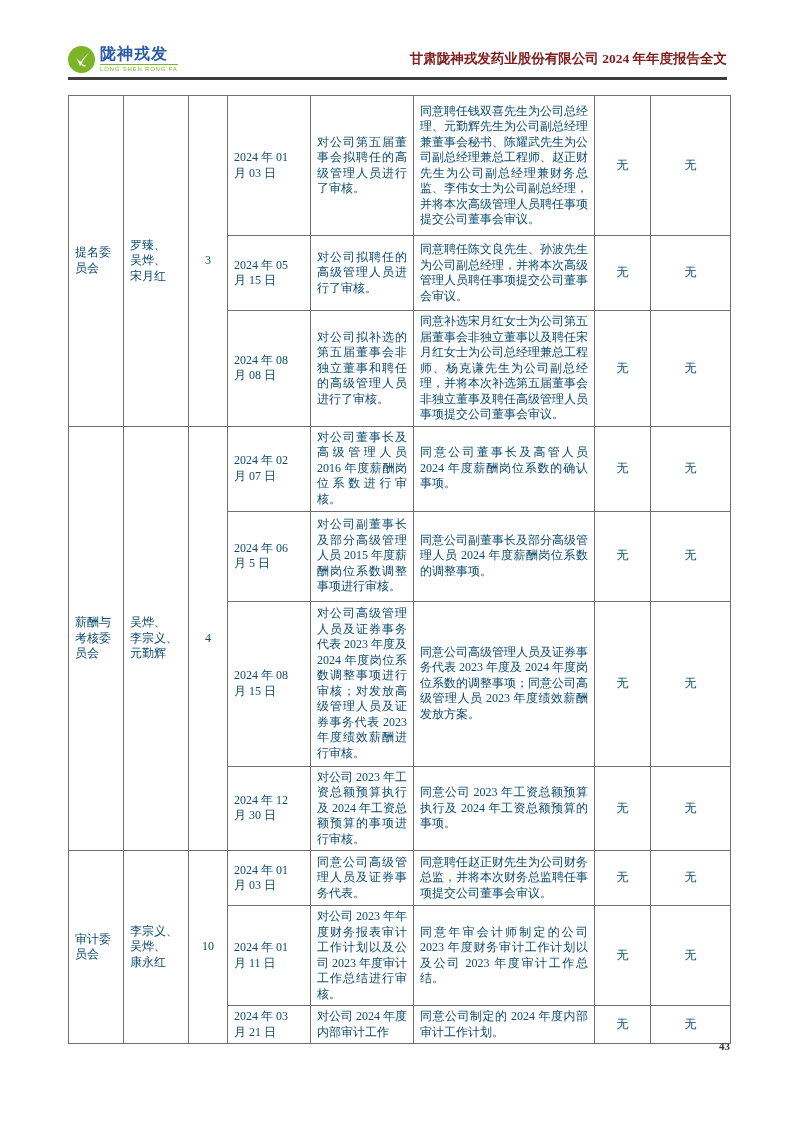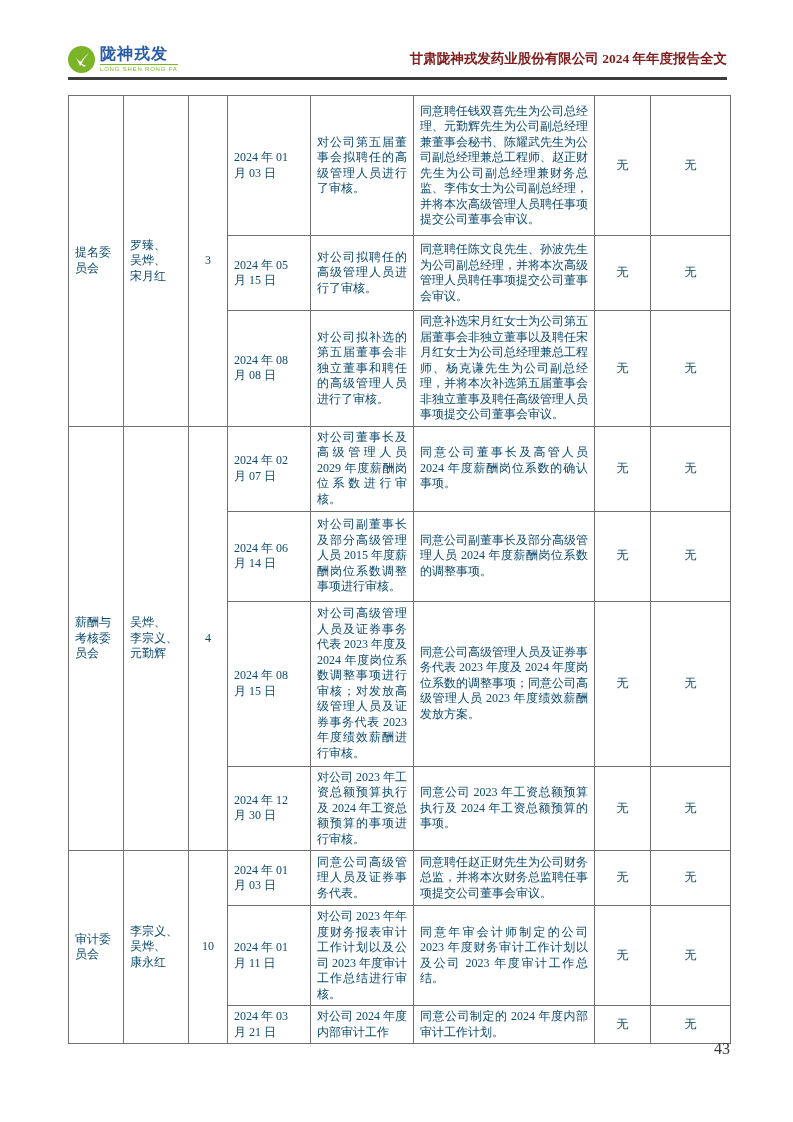--- a/index.html
+++ b/index.html
@@ -76,22 +76,23 @@
   }
   .c-committee, .c-members, .c-date { white-space: pre-line; }
   .c-count { text-align: center; }
   .c-review, .c-resolution { text-align: justify; }
   .c-na { text-align: center; }
   
   .page-number {
     position: absolute;
     top: 1040px;
     right: 63px;
-    font-size: 16px;
+    font-size: 11px;
     color: #3a3a3a;
+    font-weight: bold;
   }
 </style>
 </head>
 <body>
 
 <div class="page">
 
   <div class="header">
     <div class="logo">
       <svg class="logo-mark" viewBox="0 0 27 27" xmlns="http://www.w3.org/2000/svg">
@@ -155,28 +156,28 @@
       <tr style="height:85px">
         <td class="c-committee" rowspan="4">薪酬与
 考核委
 员会</td>
         <td class="c-members" rowspan="4">吴烨、
 李宗义、
 元勤辉</td>
         <td class="c-count" rowspan="4">4</td>
         <td class="c-date">2024 年 02
 月 07 日</td>
-        <td class="c-review">对公司董事长及高级管理人员 2029 年度薪酬岗位系数进行审核。</td>
+        <td class="c-review">对公司董事长及高级管理人员 2016 年度薪酬岗位系数进行审核。</td>
         <td class="c-resolution">同意公司董事长及高管人员 2024 年度薪酬岗位系数的确认事项。</td>
         <td class="c-na">无</td>
         <td class="c-na">无</td>
       </tr>
       <tr style="height:90px">
         <td class="c-date">2024 年 06
-月 14 日</td>
+月 5 日</td>
         <td class="c-review">对公司副董事长及部分高级管理人员 2015 年度薪酬岗位系数调整事项进行审核。</td>
         <td class="c-resolution">同意公司副董事长及部分高级管理人员 2024 年度薪酬岗位系数的调整事项。</td>
         <td class="c-na">无</td>
         <td class="c-na">无</td>
       </tr>
       <tr style="height:165px">
         <td class="c-date">2024 年 08
 月 15 日</td>
         <td class="c-review">对公司高级管理人员及证券事务代表 2023 年度及 2024 年度岗位系数调整事项进行审核；对发放高级管理人员及证券事务代表 2023 年度绩效薪酬进行审核。</td>
         <td class="c-resolution">同意公司高级管理人员及证券事务代表 2023 年度及 2024 年度岗位系数的调整事项；同意公司高级管理人员 2023 年度绩效薪酬发放方案。</td>

